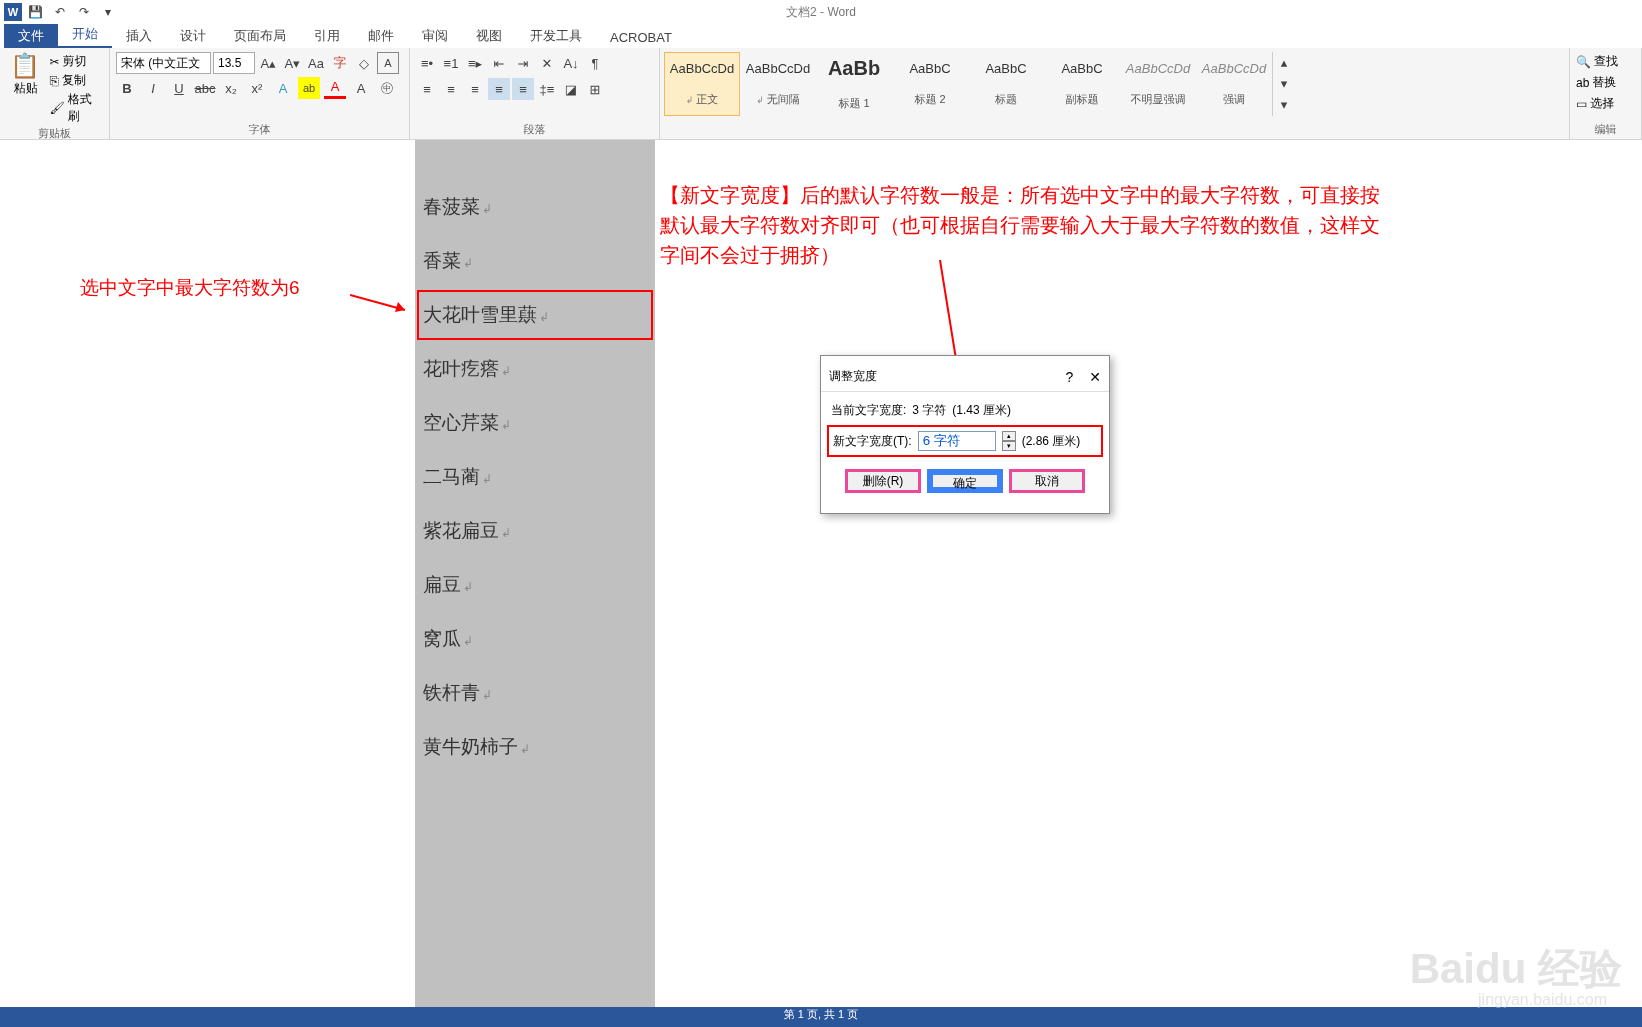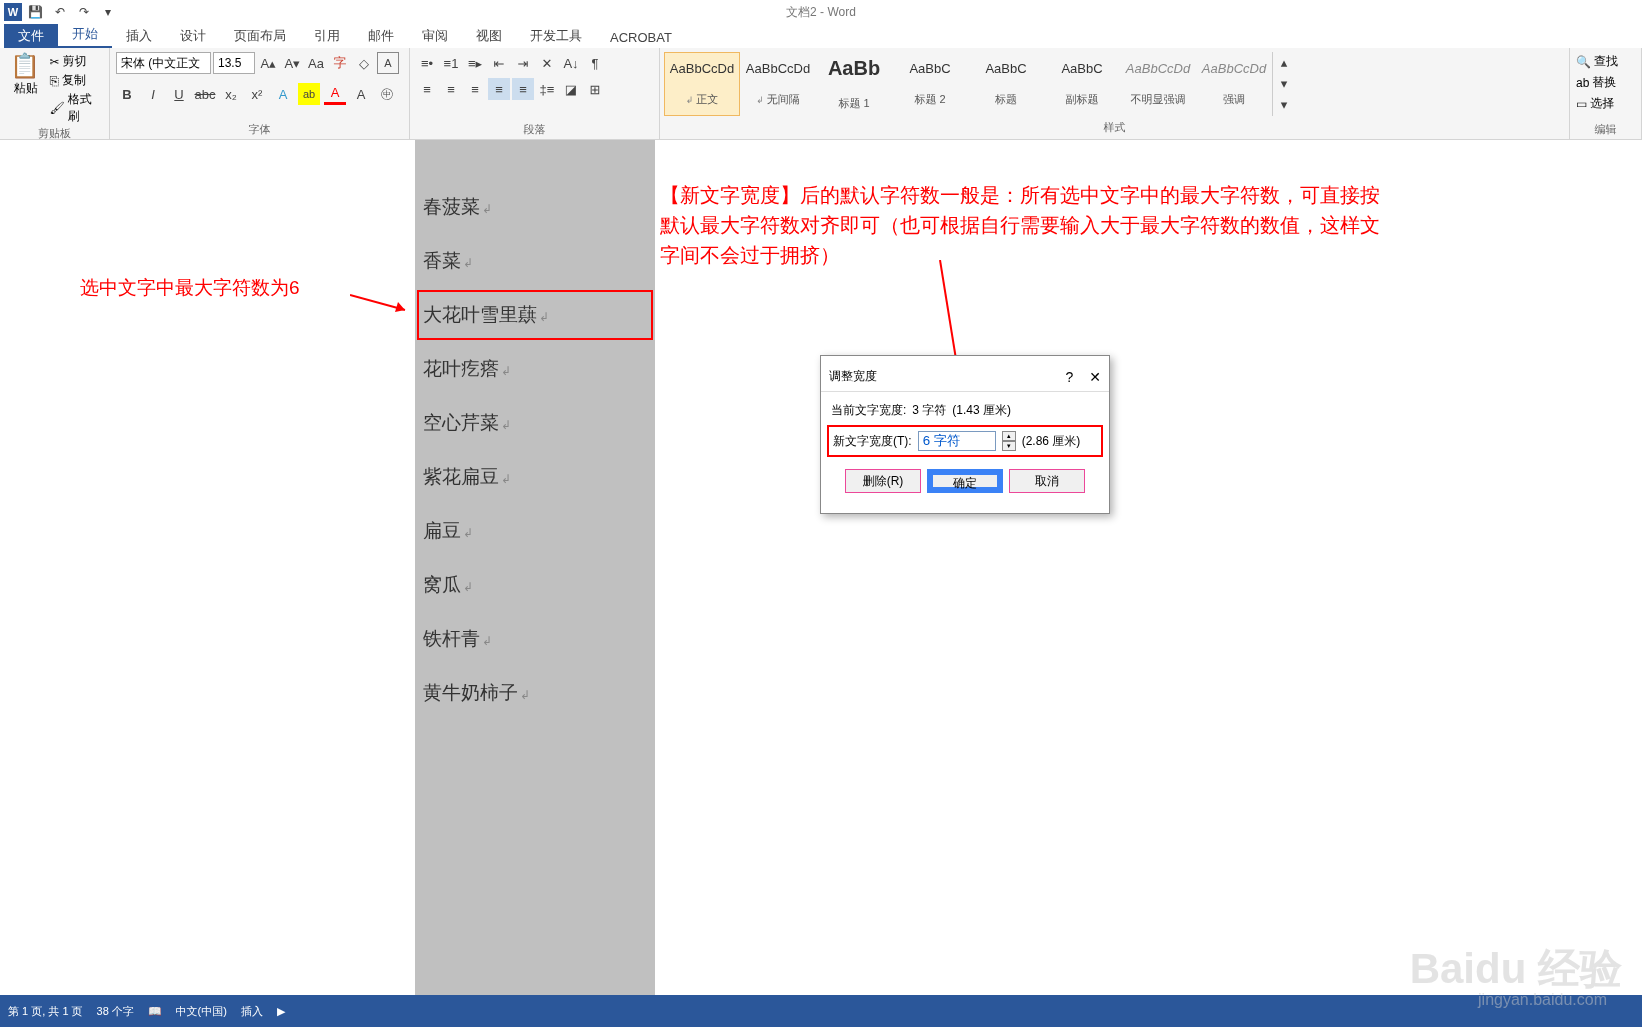--- a/index.html
+++ b/index.html
@@ -25,21 +25,21 @@
 .group-content { display: flex; flex-direction: column; gap: 2px; }
 
 .clipboard-group { width: 110px; }
 .clipboard-group .paste-btn { display: flex; flex-direction: column; align-items: center; width: 40px; }
 .clipboard-group .paste-btn .icon { font-size: 24px; }
 .clipboard-group .side-btns { font-size: 12px; }
 .clipboard-group .side-btns div { display: flex; align-items: center; gap: 3px; padding: 1px 0; }
 .clipboard-inner { display: flex; gap: 4px; }
 
 .font-group { width: 300px; }
-.font-row1 { display: flex; align-items: center; gap: 2px; margin-bottom: 9px; }
+.font-row1 { display: flex; align-items: center; gap: 2px; margin-bottom: 3px; }
 .font-row2 { display: flex; align-items: center; gap: 4px; }
 .font-name-input { width: 95px; height: 22px; font-size: 12px; border: 1px solid #ababab; padding: 0 4px; background: #fff; }
 .font-size-input { width: 42px; height: 22px; font-size: 12px; border: 1px solid #ababab; padding: 0 4px; background: #fff; }
 .ribbon-btn { width: 22px; height: 22px; display: inline-flex; align-items: center; justify-content: center; font-size: 13px; color: #444; cursor: pointer; }
 
 .para-group { width: 250px; }
 .para-row { display: flex; gap: 2px; margin-bottom: 4px; }
 
 .styles-group { flex: 1; display: flex; flex-direction: column; padding: 4px; }
 .styles-gallery { display: flex; height: 64px; gap: 0; }
@@ -71,25 +71,25 @@
 .dialog { position: absolute; top: 355px; left: 820px; width: 290px; background: #fff; border: 1px solid #888; box-shadow: 3px 3px 8px rgba(0,0,0,0.3); font-size: 12px; }
 .dialog-title { height: 30px; display: flex; align-items: center; padding: 0 8px; justify-content: space-between; border-bottom: 1px solid #ddd; margin-top: 6px; }
 .dialog-title .controls { display: flex; gap: 16px; font-size: 14px; }
 .dialog-body { padding: 10px 10px; }
 .dialog-row { display: flex; align-items: center; gap: 6px; margin-bottom: 10px; }
 .dialog-input { width: 78px; height: 20px; border: 1px solid #7a9ac0; padding: 0 4px; color: #0058cc; }
 .spinner { width: 14px; display: flex; flex-direction: column; }
 .spinner span { height: 10px; border: 1px solid #888; font-size: 7px; text-align: center; line-height: 8px; background: #f0f0f0; }
 .dialog-row.highlight { outline: 2px solid red; outline-offset: 2px; padding: 2px; }
 .dialog-buttons { display: flex; gap: 6px; justify-content: center; padding: 6px 0 10px; }
-.dialog-buttons button { width: 76px; height: 24px; background: #f0f0f0; border: 1px solid #ec4899; font-size: 12px; cursor: pointer; }
+.dialog-buttons button { width: 76px; height: 24px; background: #f0f0f0; border: 3px solid #ec4899; font-size: 12px; cursor: pointer; }
 .dialog-buttons button.primary { border: 6px solid #3b82f6; }
 
 
-.statusbar { position: absolute; bottom: 0; left: 0; right: 0; height: 32px; background: #2b579a; color: #fff; font-size: 11px; display: flex; align-items: center; padding: 0 8px; gap: 14px; }
+.statusbar { position: absolute; bottom: 0; left: 0; right: 0; height: 20px; background: #2b579a; color: #fff; font-size: 11px; display: flex; align-items: center; padding: 0 8px; gap: 14px; flex-direction: column; }
 
 
 .watermark { position: absolute; bottom: 30px; right: 20px; font-size: 42px; color: rgba(200,200,200,0.5); font-weight: bold; font-family: Arial; }
 .watermark-sub { position: absolute; bottom: 18px; right: 35px; font-size: 16px; color: rgba(200,200,200,0.5); }
 
 svg.arrow line { stroke: red; stroke-width: 2; }
 svg.arrow polygon { fill: red; }
 </style>
 </head>
 <body>
@@ -240,21 +240,20 @@
       <div class="style-item">
           <span class="style-preview" style="font-style:italic;color:#888">AaBbCcDd</span>
           <span class="style-name">强调</span>
         </div>
       <div style="width:16px;display:flex;flex-direction:column;border-left:1px solid #ccc">
         <span class="ribbon-btn" style="height:33%">▴</span>
         <span class="ribbon-btn" style="height:33%">▾</span>
         <span class="ribbon-btn" style="height:33%">▾</span>
       </div>
     </div>
-    <div class="group-label">样式</div>
   </div>
 
   <div class="group edit-group">
     <div class="group-content">
       <div>
           <span>🔍</span>
           <span>查找</span>
         </div>
       <div>
           <span>ab</span>
@@ -270,20 +269,21 @@
 </div>
 
 <div class="doc-area">
   <div class="left-margin"></div>
   <div class="page-column">
     <div class="doc-line"><span>春菠菜</span><span class="pm">↲</span></div>
     <div class="doc-line"><span>香菜</span><span class="pm">↲</span></div>
     <div class="doc-line boxed"><span>大花叶雪里蕻</span><span class="pm">↲</span></div>
     <div class="doc-line"><span>花叶疙瘩</span><span class="pm">↲</span></div>
     <div class="doc-line"><span>空心芹菜</span><span class="pm">↲</span></div>
+    <div class="doc-line"><span>二马蔺</span><span class="pm">↲</span></div>
     <div class="doc-line"><span>紫花扁豆</span><span class="pm">↲</span></div>
     <div class="doc-line"><span>扁豆</span><span class="pm">↲</span></div>
     <div class="doc-line"><span>窝瓜</span><span class="pm">↲</span></div>
     <div class="doc-line"><span>铁杆青</span><span class="pm">↲</span></div>
     <div class="doc-line"><span>黄牛奶柿子</span><span class="pm">↲</span></div>
   </div>
 </div>
 
 <div class="annotation1">选中文字中最大字符数为6</div>
 <svg class="arrow arrow1" width="70" height="30">

